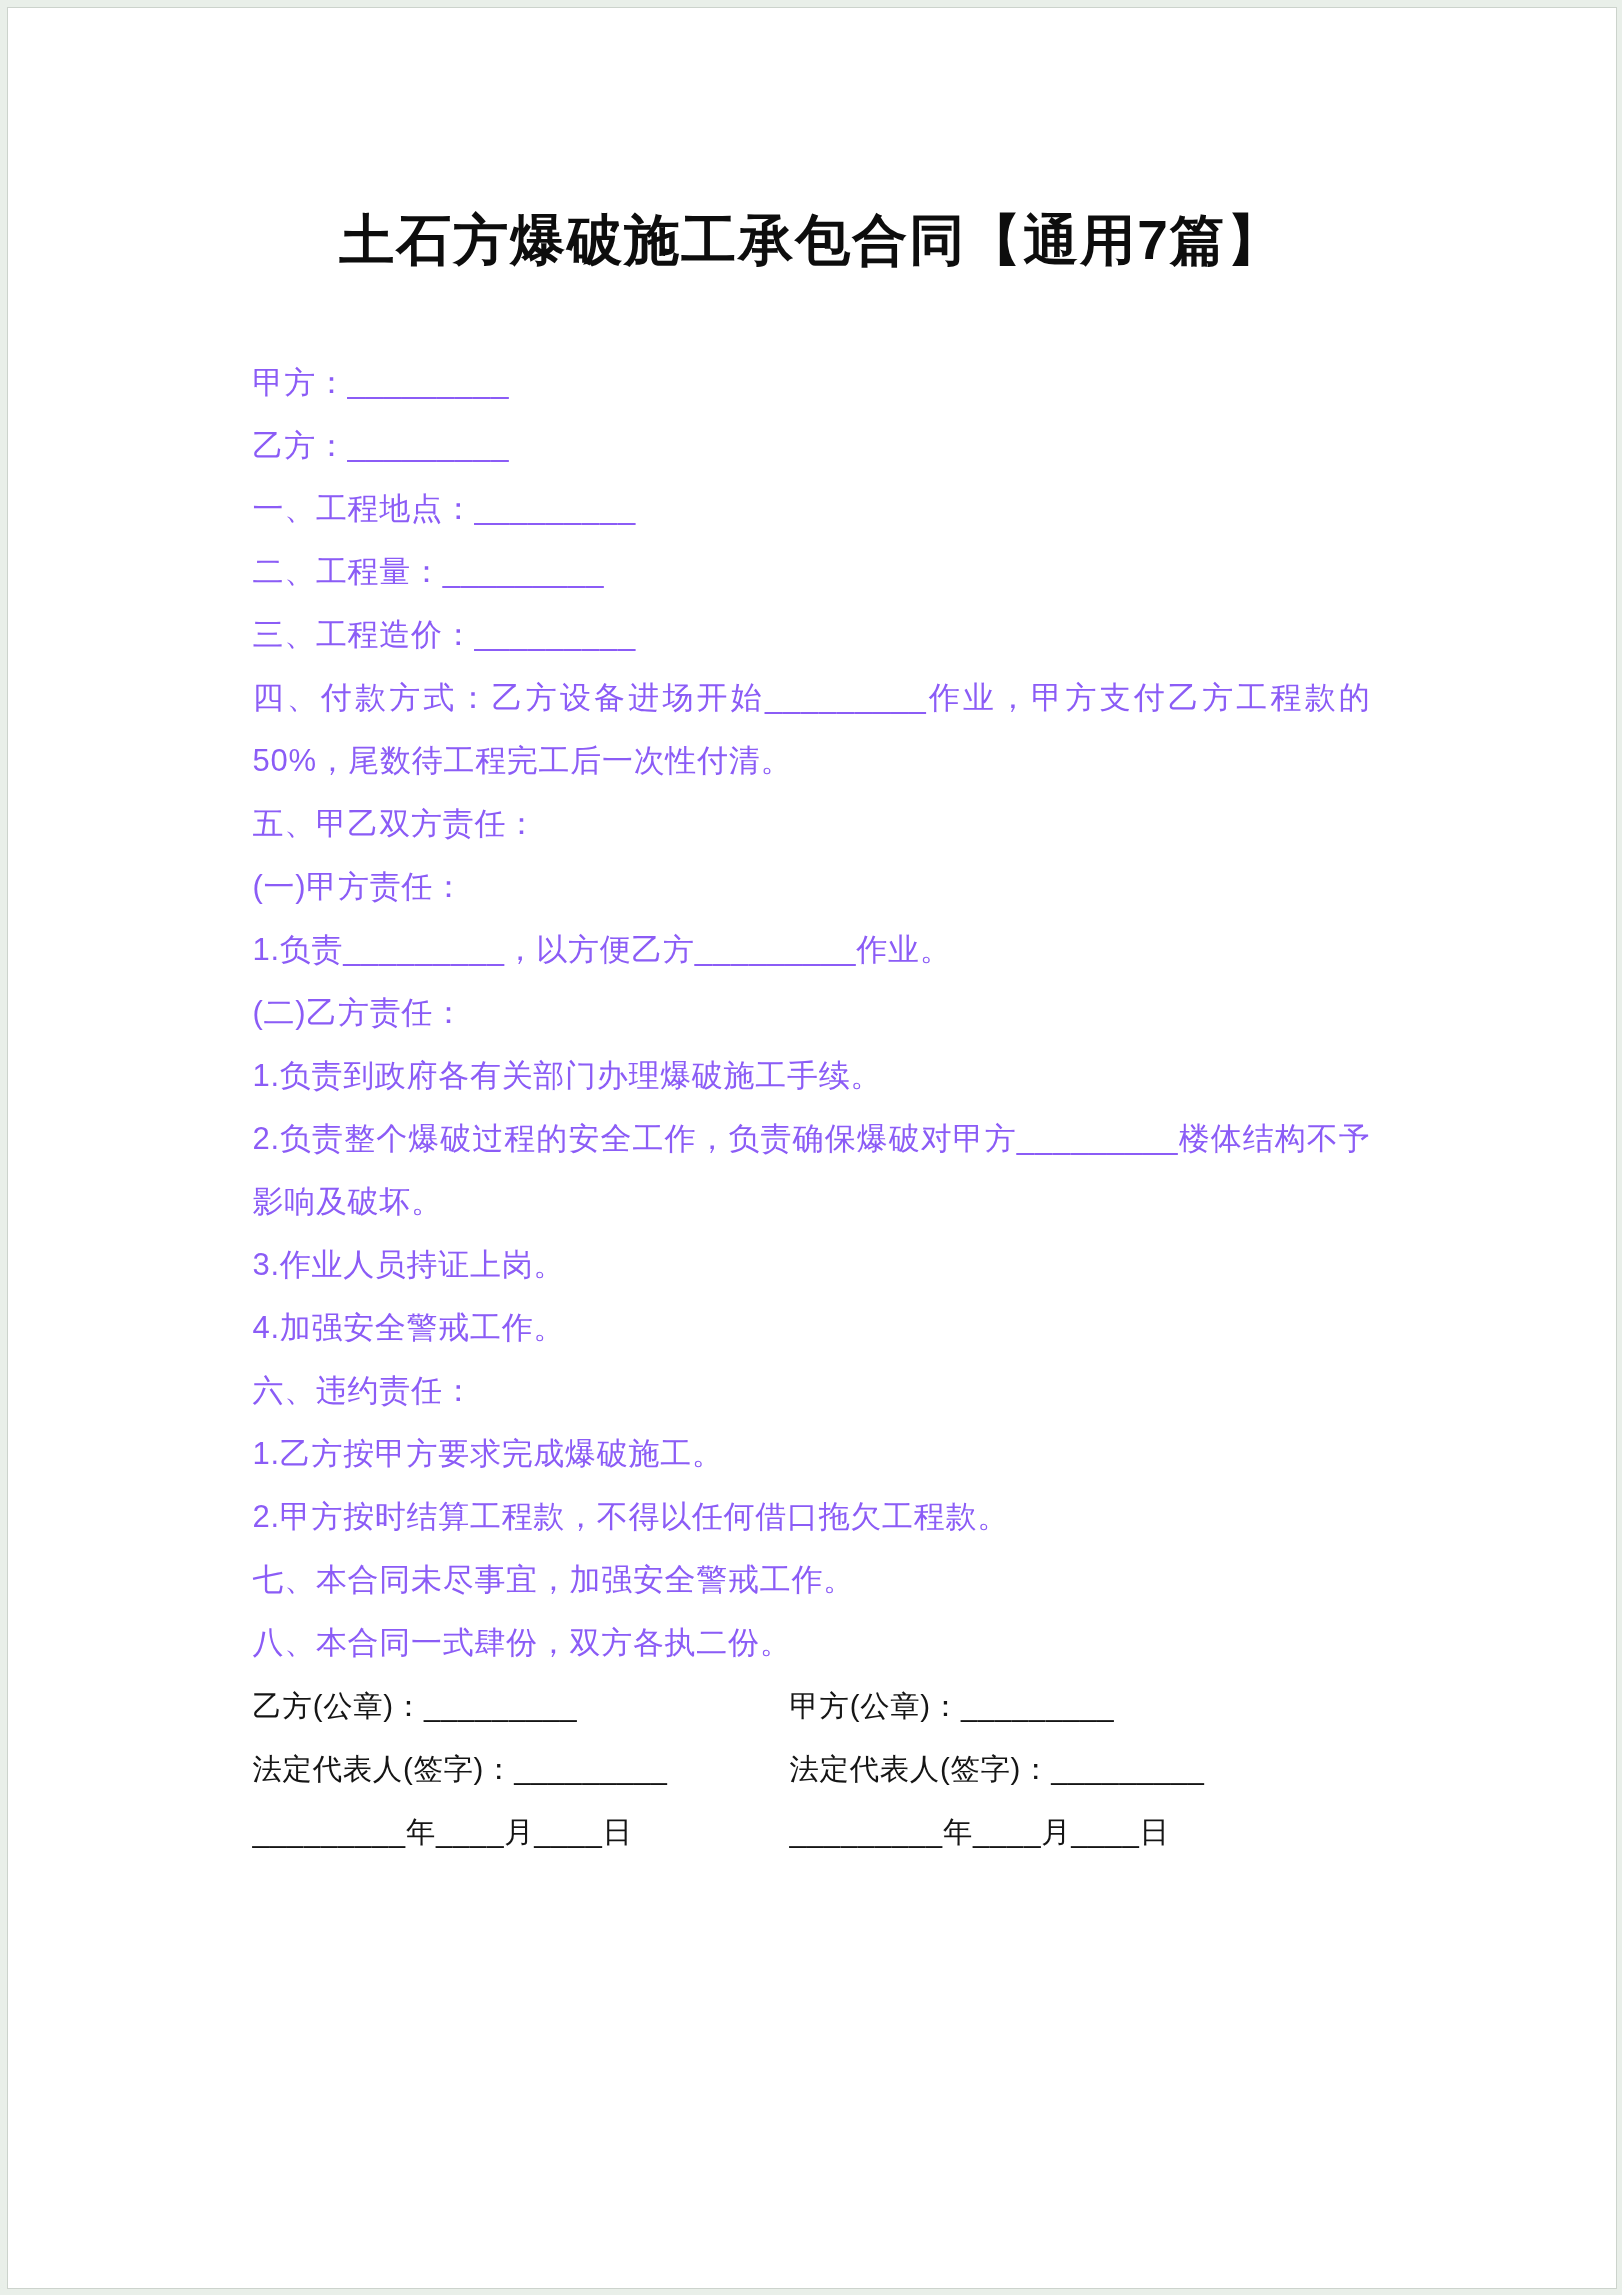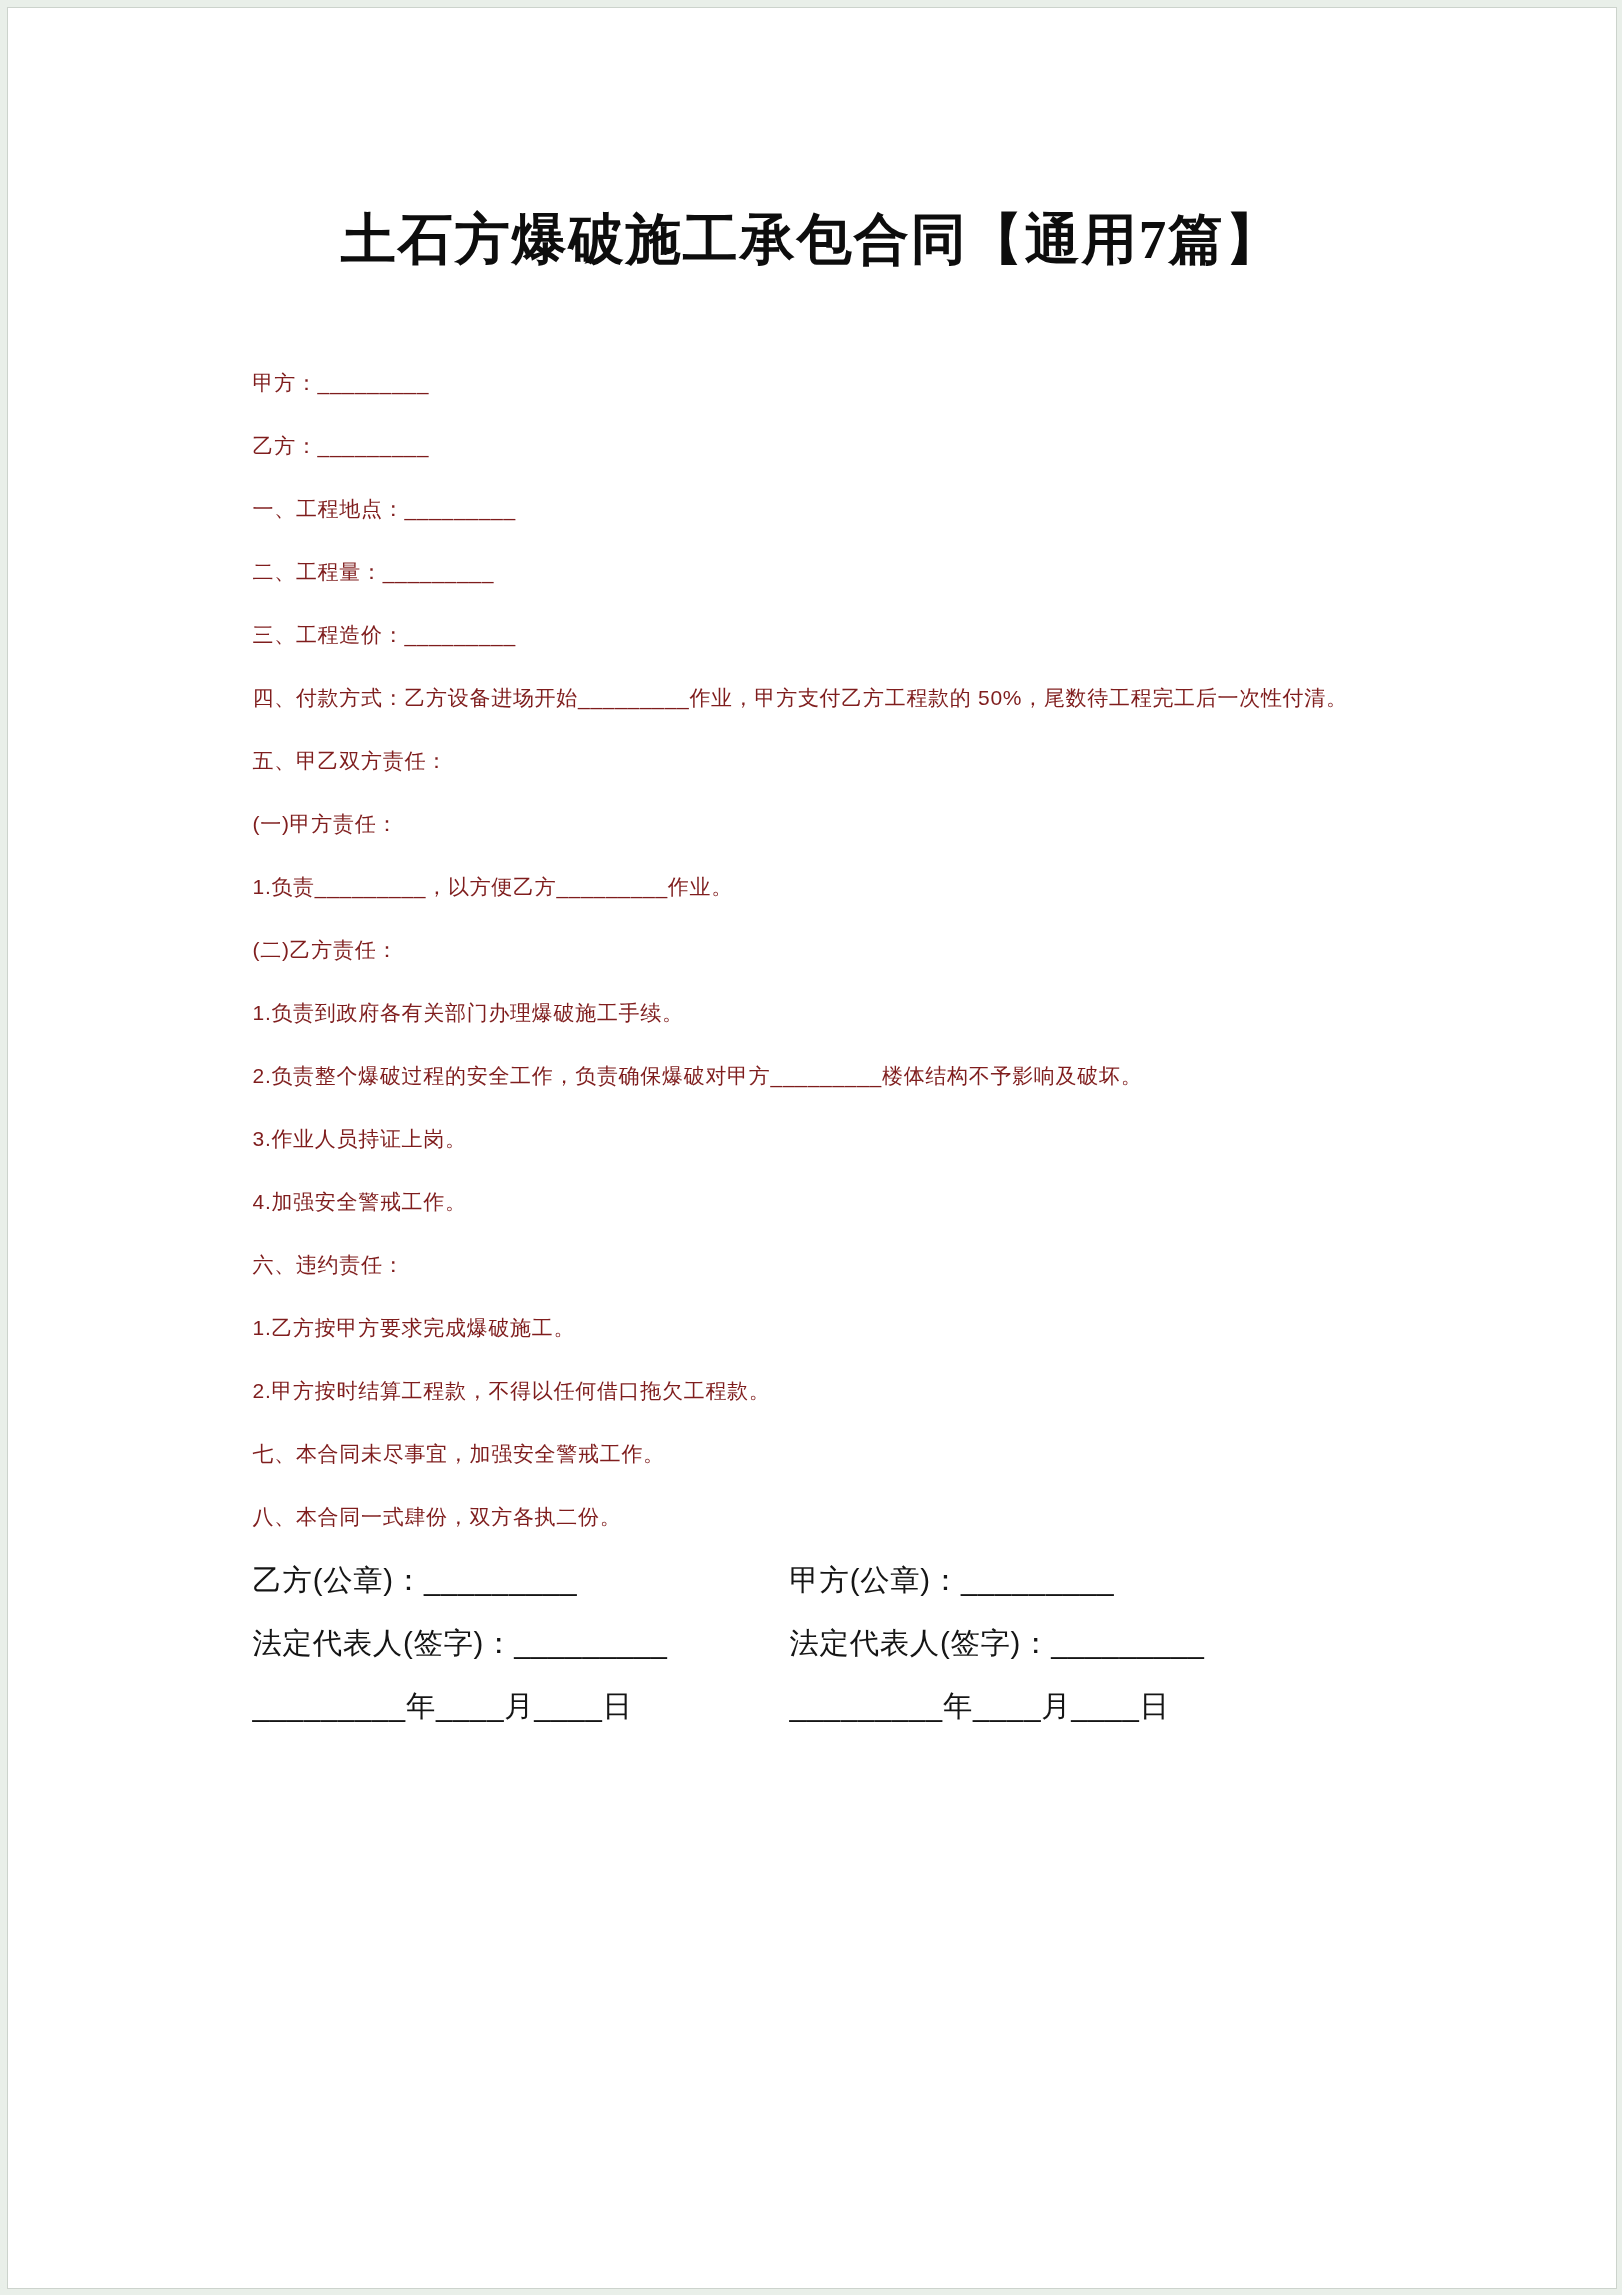--- a/index.html
+++ b/index.html
@@ -24,34 +24,34 @@
     box-sizing: border-box;
     overflow: hidden;
   }
   .content {
     padding: 0 245px;
   }
   .doc-title {
     margin: 196px 0 0 0;
     line-height: 72px;
     text-align: center;
-    font-family: Liberation Serif, serif;
+    font-family: Liberation Sans, sans-serif;
     font-weight: bold;
     font-size: 55px;
     letter-spacing: 2px;
     color: #0d0d0d;
   }
   .body-text {
     margin-top: 75px;
   }
   .para {
     margin: 0;
-    font-size: 21px;
+    font-size: 31px;
     line-height: 63px;
-    color: #7f1d1d;
+    color: #8b5cf6;
     text-align: justify;
     letter-spacing: 0.7px;
   }
   .sig-row {
     display: grid;
     grid-template-columns: 537px 1fr;
     font-size: 29.4px;
     line-height: 63px;
     color: #151515;
     letter-spacing: 0.7px;

